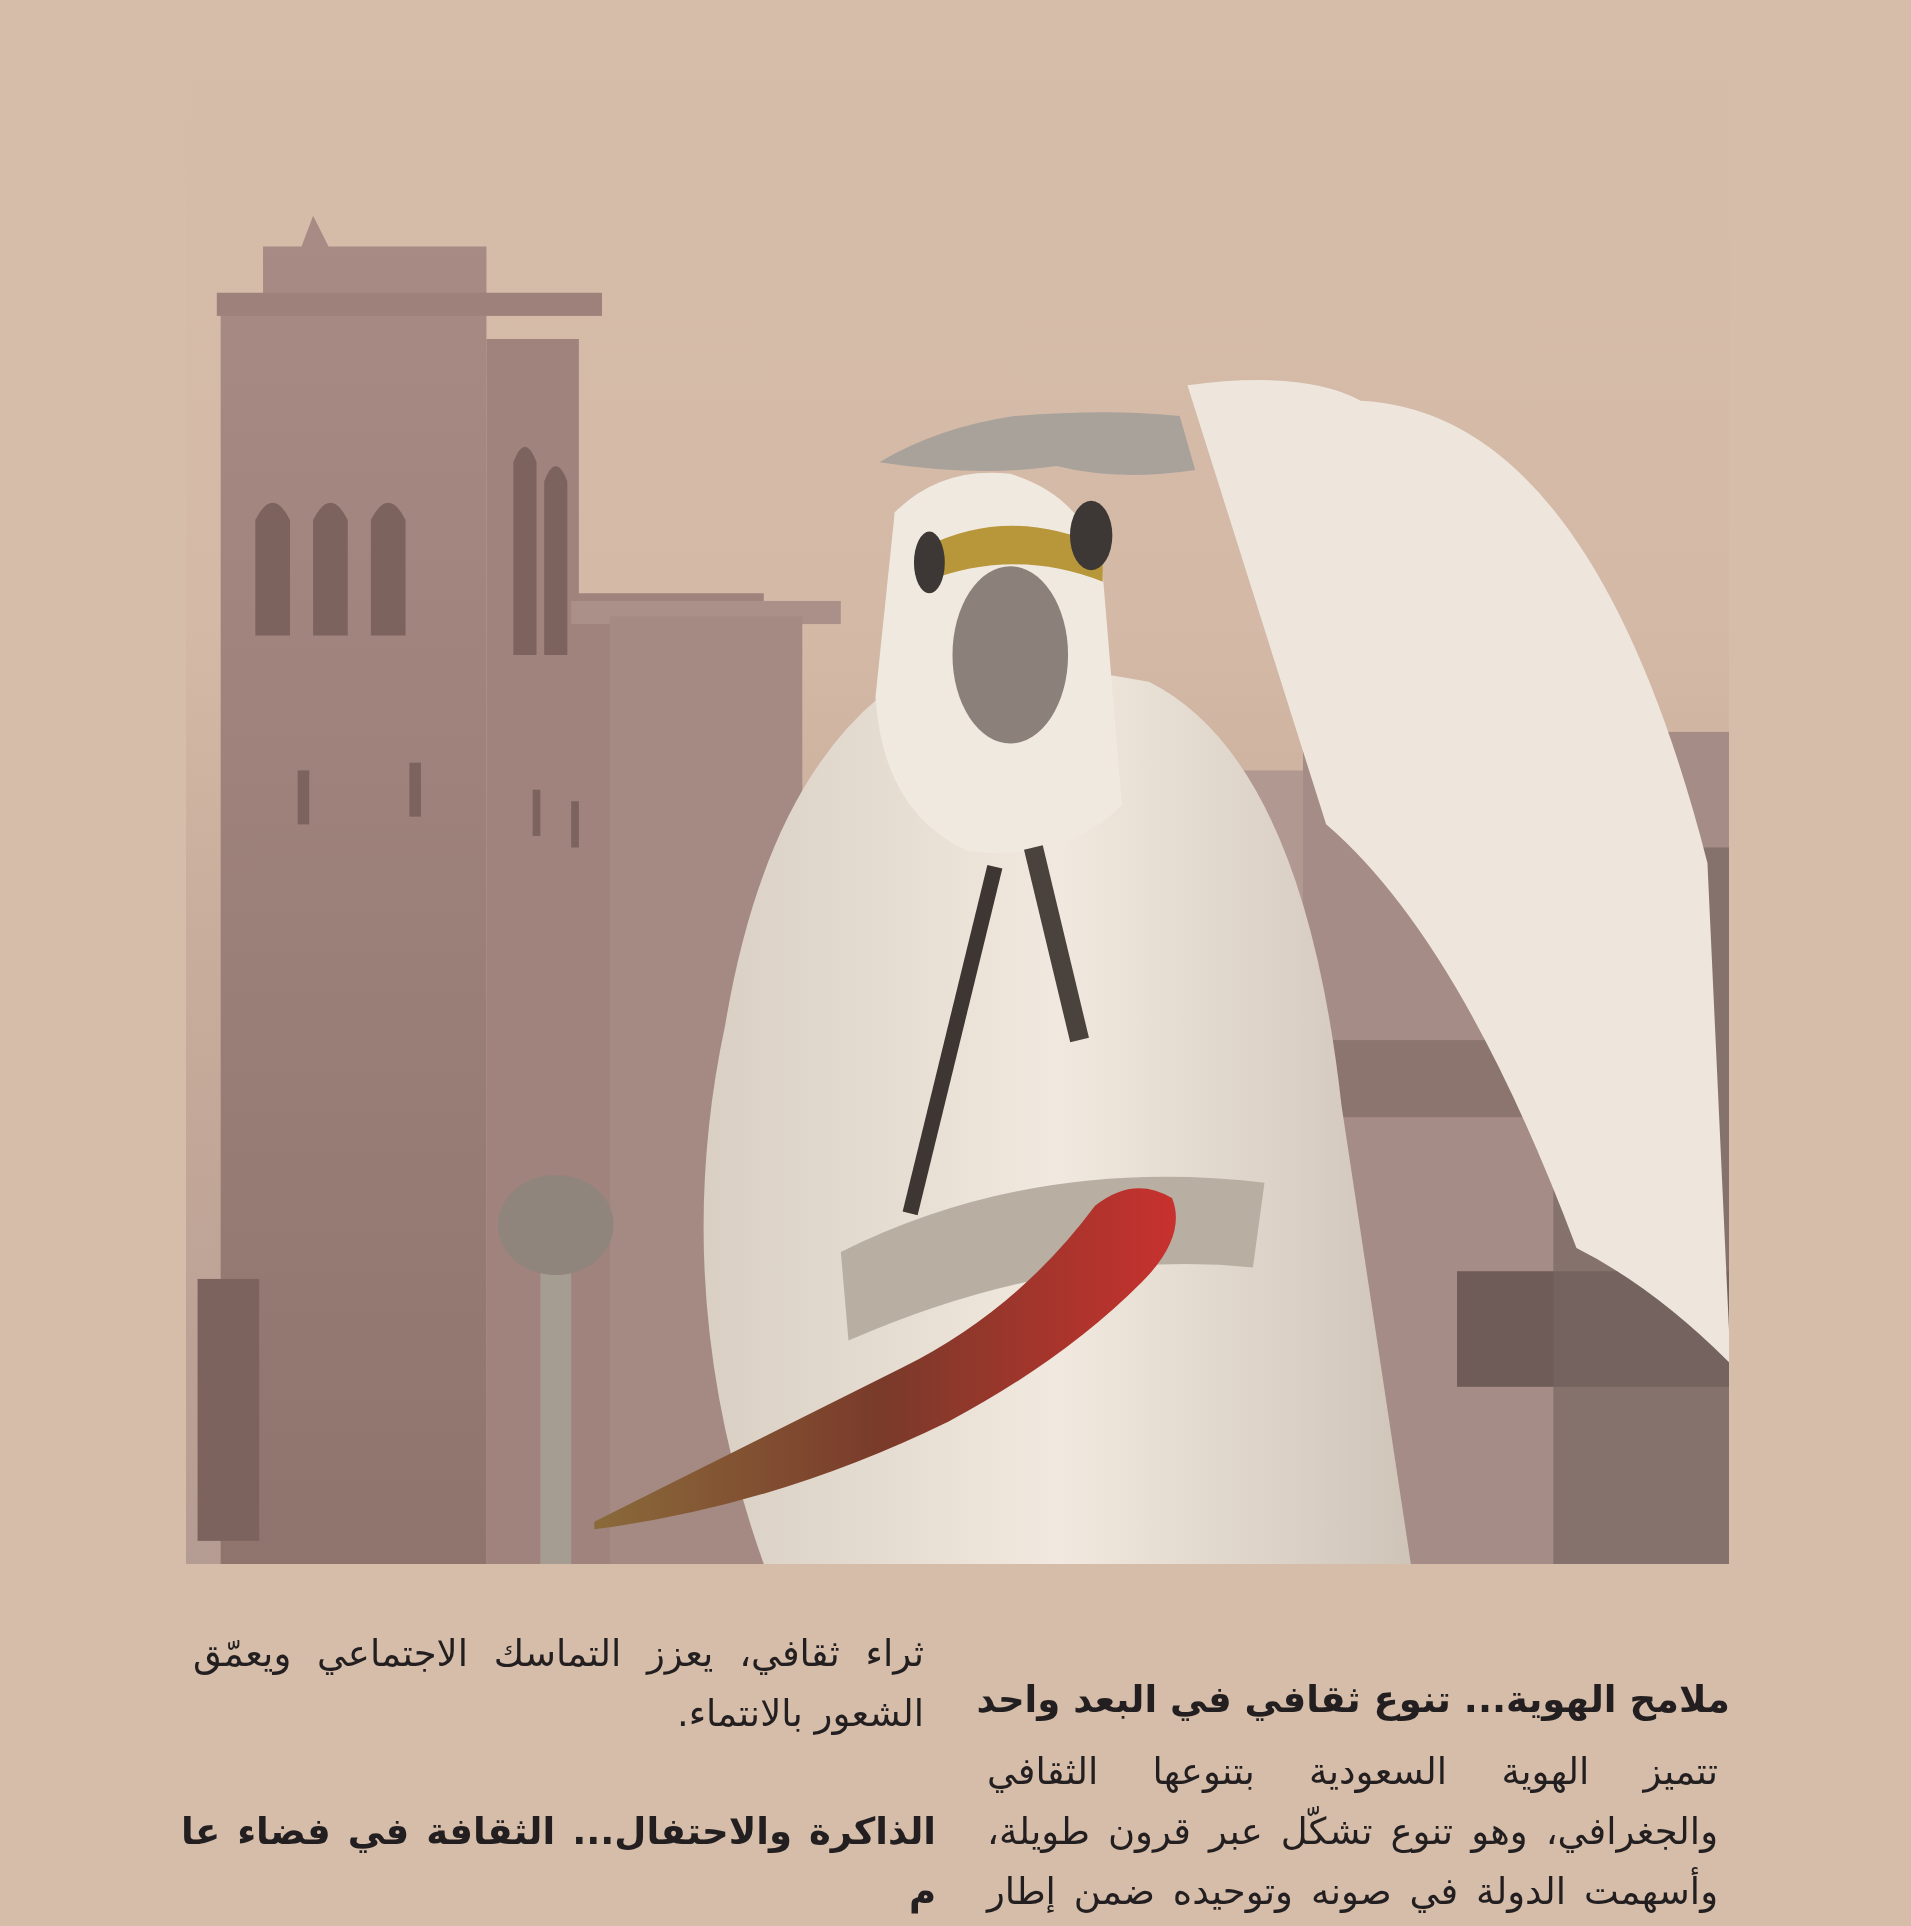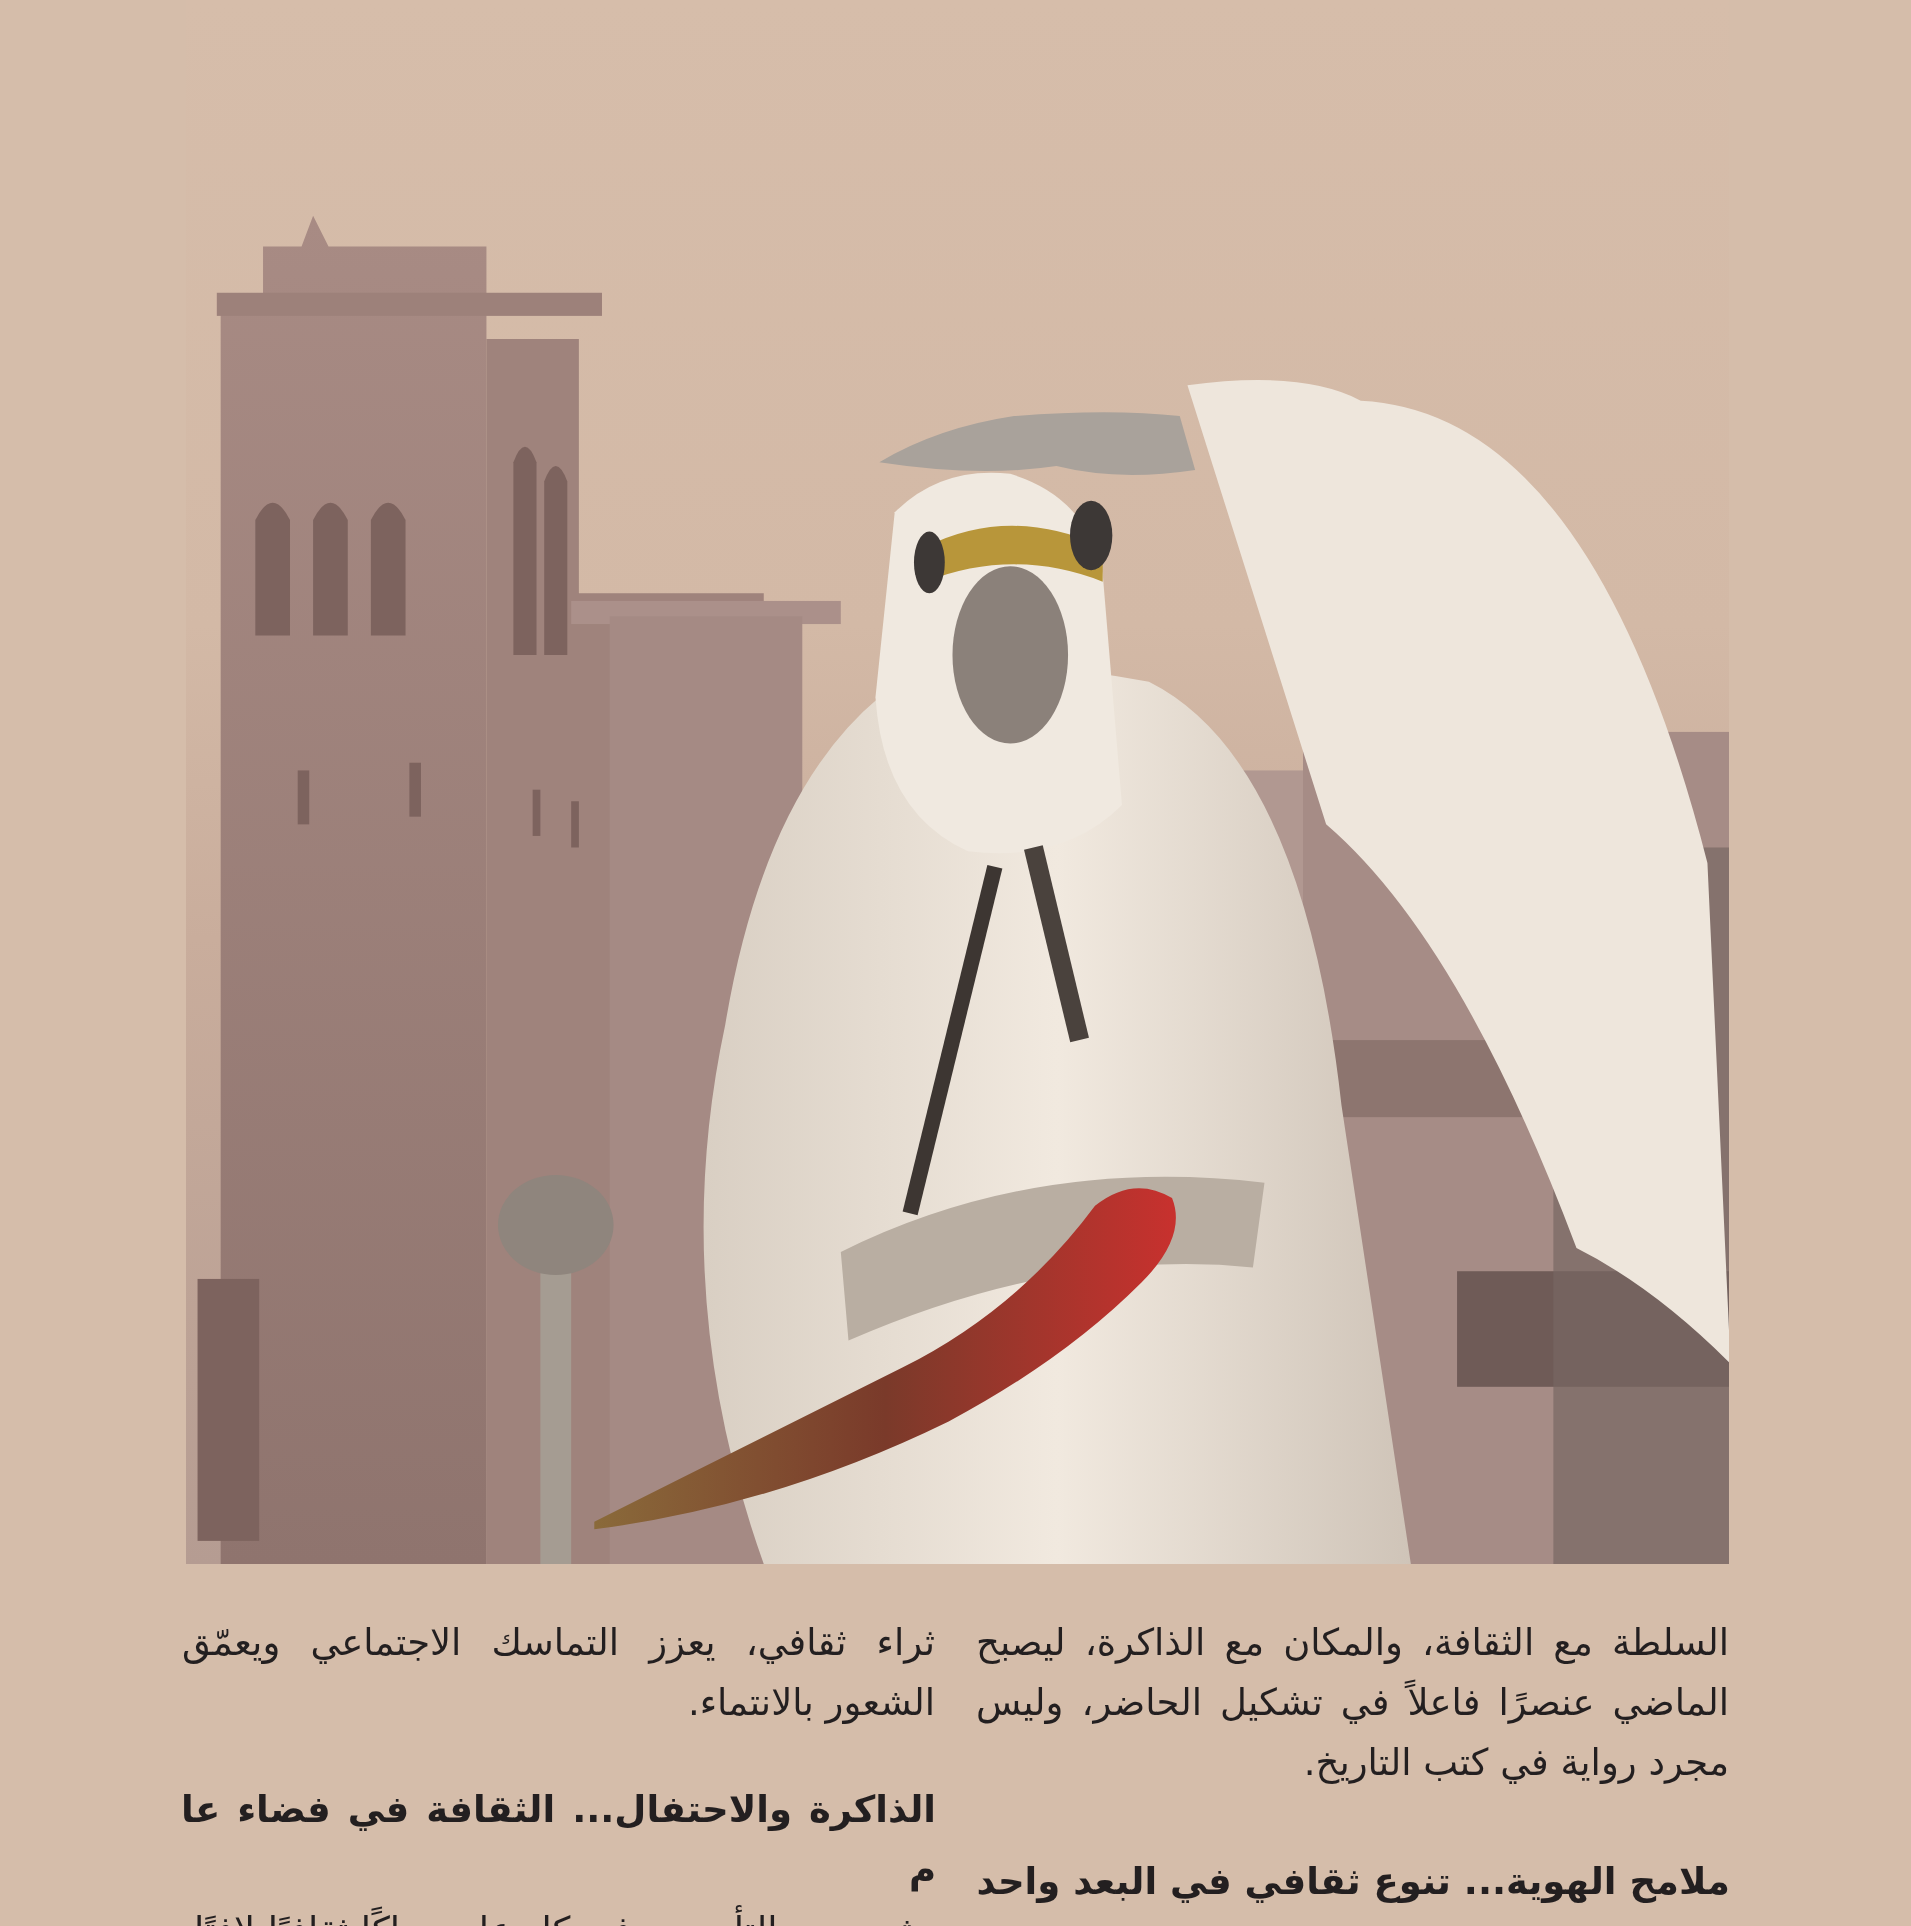--- a/index.html
+++ b/index.html
@@ -18,21 +18,21 @@
   .photo svg { width:100%; height:100%; display:block; }
 
   
   .col {
     position:absolute; top:1612px; width:755px;
     direction:rtl; text-align:justify; text-align-last:right;
     font-size:37px; line-height:60px;
   }
   .col.right { left:975px; }
   .col.left  { left:181px; }
-  .col p { margin:1px; }
+  .col p { margin:12px; }
   .col .gap { height:58px; }
   .col h2 {
     margin:0; font-size:37px; line-height:60px; font-weight:bold;
   }
 </style>
 </head>
 <body>
 
 <div class="photo" title="Man in traditional Saudi dress with shemagh, igal and decorated khanjar dagger, shading his eyes with raised hand, in front of mud-brick towers">
   <svg viewBox="0 0 4006 4060" preserveAspectRatio="none">
@@ -106,21 +106,20 @@
 
     <rect x="920" y="3200" width="80" height="860" fill="#a59c92"></rect>
     <ellipse cx="960" cy="3180" rx="150" ry="130" fill="#8f857d"></ellipse>
 
     <path d="M2100,2250 l-220,900" stroke="#3d3632" stroke-width="40" fill="none"></path>
     <path d="M2200,2200 l120,500" stroke="#4a423d" stroke-width="50" fill="none"></path>
   </svg>
 </div>
 
 <div class="col right">
-  <p>السلطة مع الثقافة، والمكان مع الذاكرة، ليصبح الماضي عنصرًا فاعلاً في تشكيل الحاضر، وليس مجرد رواية في كتب التاريخ.</p>
   <div class="gap"></div>
   <h2>ملامح الهوية... تنوع ثقافي في البعد واحد</h2>
   <p>تتميز الهوية السعودية بتنوعها الثقافي والجغرافي، وهو تنوع تشكّل عبر قرون طويلة، وأسهمت الدولة في صونه وتوحيده ضمن إطار وطني جامع، ففي يوم التأسيس، تبرز الأزياء التقليدية، والفنون الأدائية، واللهجات المحلية، بوصفها تعبيرات ثقافية حيّة تعكس ثراء المجتمع السعودي وتعدده. ويُعد هذا التنوع أحد أبرز عناصر القوة الثقافية للمملكة، إذ يقدّم نموذجًا لهوية وطنية قادرة على استيعاب الاختلاف، وتحويله إلى مصدر</p>
 </div>
 
 <div class="col left">
   <p>ثراء ثقافي، يعزز التماسك الاجتماعي ويعمّق الشعور بالانتماء.</p>
   <div class="gap" style="height:46px"></div>
   <h2>الذاكرة والاحتفال... الثقافة في فضاء عا م</h2>
   <p>يشهد يوم التأسيس في كل عام حراكًا ثقافيًا لافتًا، حيث تتحول المدن والفضاءات العامة إلى منصات مفتوحة للتعبير الثقافي. وتتنوع الفعاليات بين معارض تاريخية، وعروض فنية، وأمسيات شعرية، وورش تعليمية، تهدف إلى إعادة تقديم التاريخ بأساليب معاصرة، تلامس وجدان الأجيال الجديدة. ولا يقتصر الاحتفال على البعد الرمزي، بل يشكّل ممارسة ثقافية تُعيد ربط المجتمع بذاكرته الجمعية، وتمنح الثقافة دورًا محوريًا</p>

